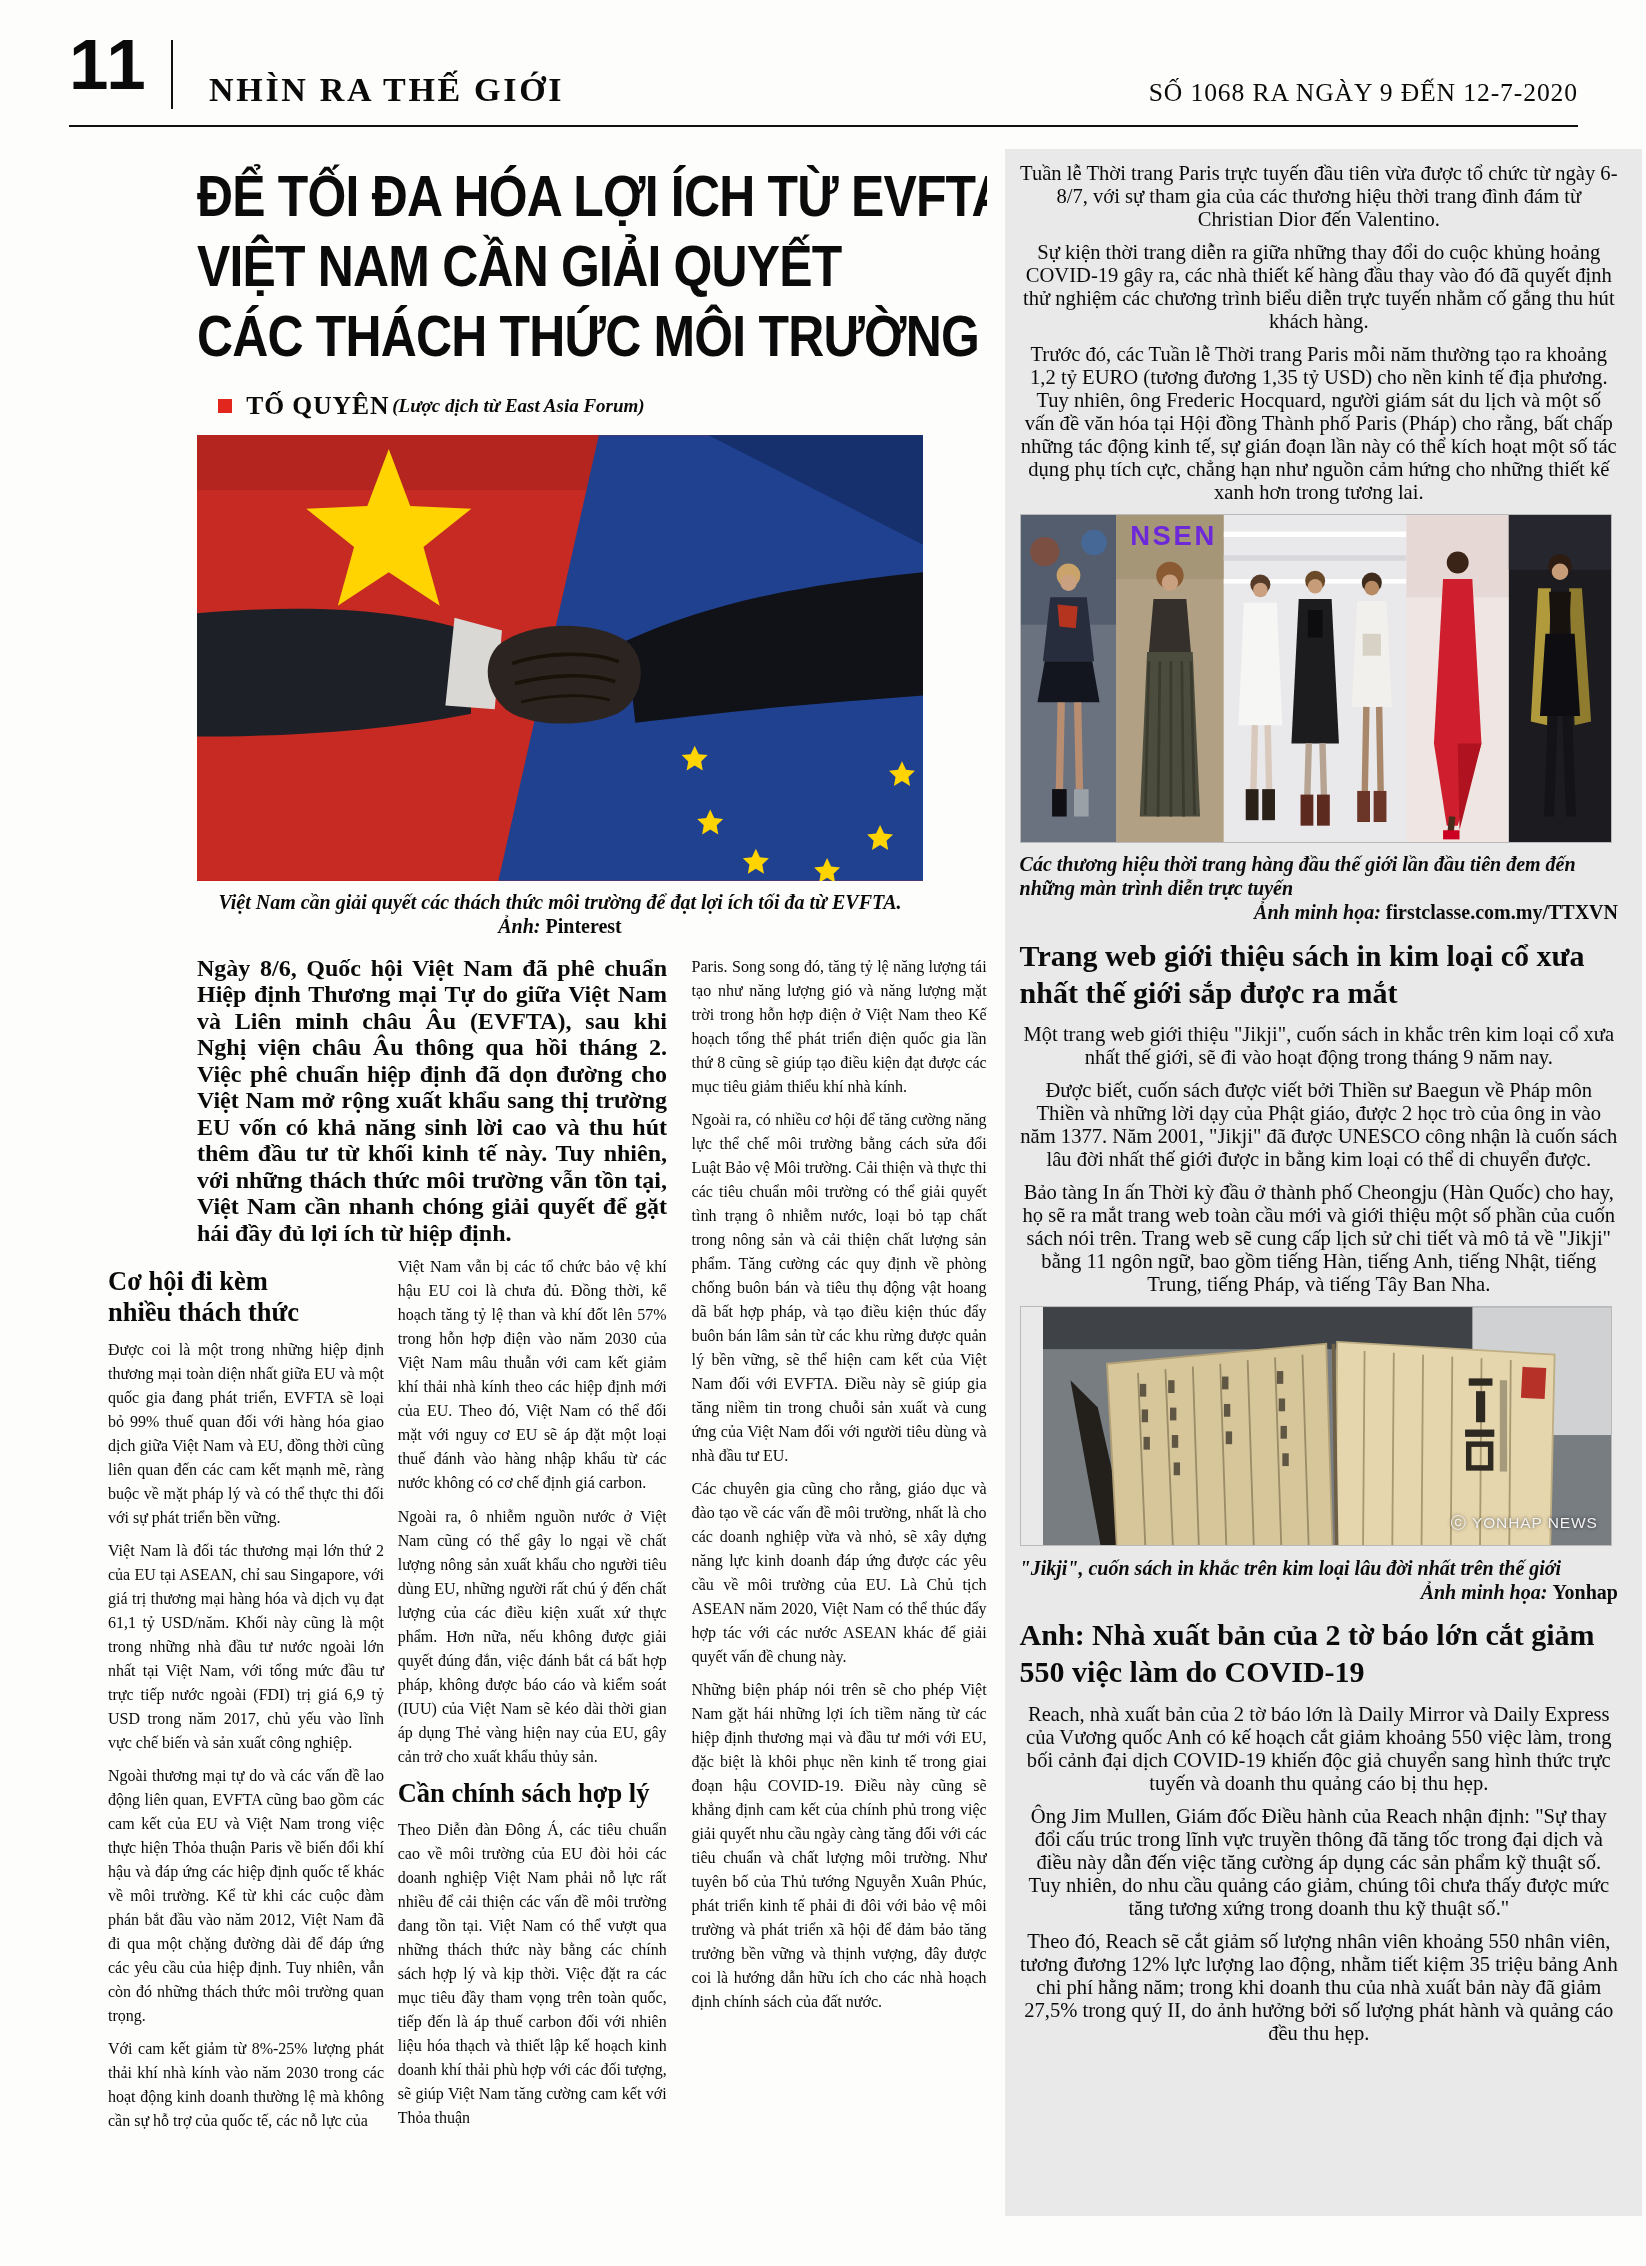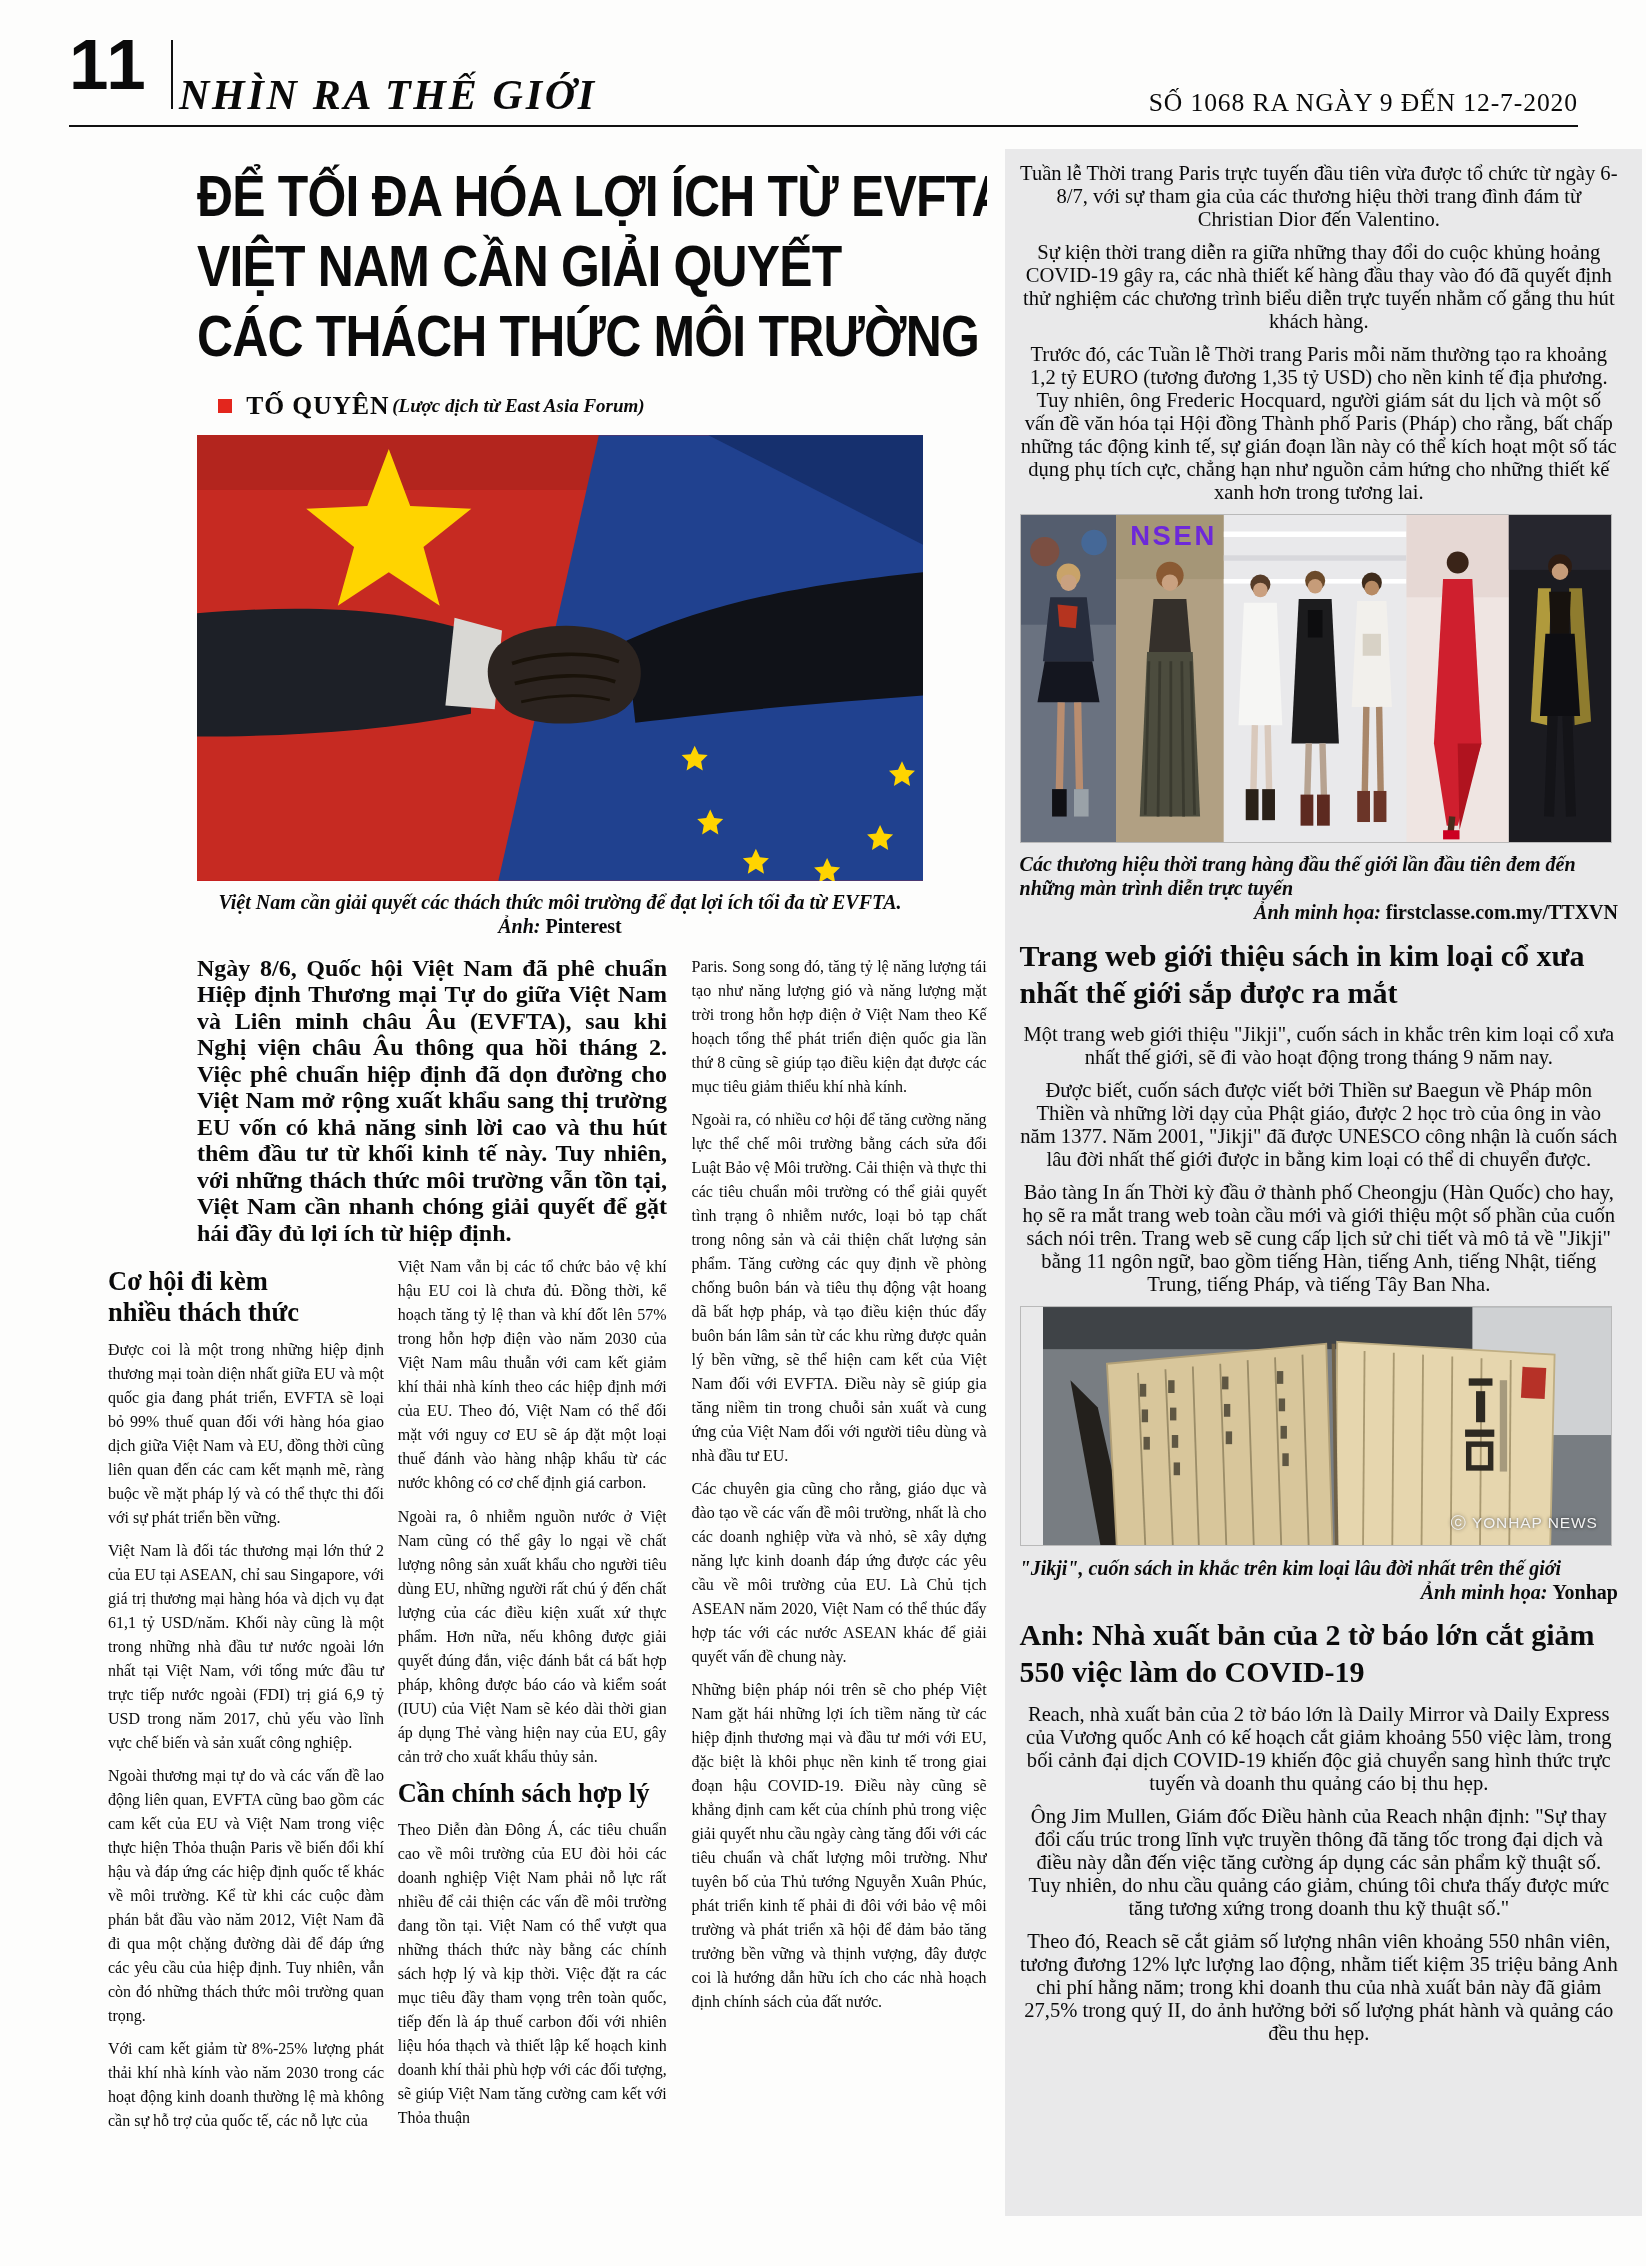--- a/index.html
+++ b/index.html
@@ -7,22 +7,22 @@
   .page {
     position:relative; width:1647px; height:2267px;
     background:#fdfdfc; font-family:"Liberation Serif", serif; color:#0a0a0a;
     overflow:hidden;
   }
 
   
   .masthead { position:absolute; left:69px; top:27.4px; width:1509px; height:95px; }
   .page-number { position:absolute; left:0; top:1.8px; font-size:71px; font-weight:bold; letter-spacing:1.8px; font-family:"Liberation Sans", sans-serif; line-height:1; }
   .masthead-divider { position:absolute; left:102px; top:12.8px; width:1.8px; height:69px; background:#111; }
-  .section-title { position:absolute; left:110px; top:44px; font-size:42px; font-weight:bold; letter-spacing:2.7px;font-style:italic; }
-  .issue-info { position:absolute; right:0; top:61px; font-size:25.6px; letter-spacing:0.9px; }
+  .section-title { position:absolute; left:140px; top:44px; font-size:34px; font-weight:bold; letter-spacing:2.7px; }
+  .issue-info { position:absolute; right:0; top:51px; font-size:25.6px; letter-spacing:0.9px; }
   .masthead-rule { position:absolute; left:69px; top:125px; width:1509px; height:1.8px; background:#111; }
 
   
   .main-article { position:absolute; left:108px; top:148px; width:879px; height:2098px; overflow:hidden; }
   .headline { margin-left:89px; margin-top:12.8px; font-family:"Liberation Sans", sans-serif; font-weight:bold; color:#0b0b0b; }
   .headline .hl-line { font-size:58px; line-height:70px; letter-spacing:-0.9px; transform:scaleX(0.86); transform-origin:left center; white-space:nowrap; }
   .byline-row { margin:20px 0 0 110px; display:flex; align-items:center; }
   .byline-marker { width:13.7px; height:13.7px; background:#e3261d; margin-right:14.6px; flex:0 0 auto; }
   .byline-name { font-size:25.6px; font-weight:bold; letter-spacing:0.9px; }
   .byline-note { font-size:19px; font-weight:bold; font-style:italic; margin-left:3px; }

